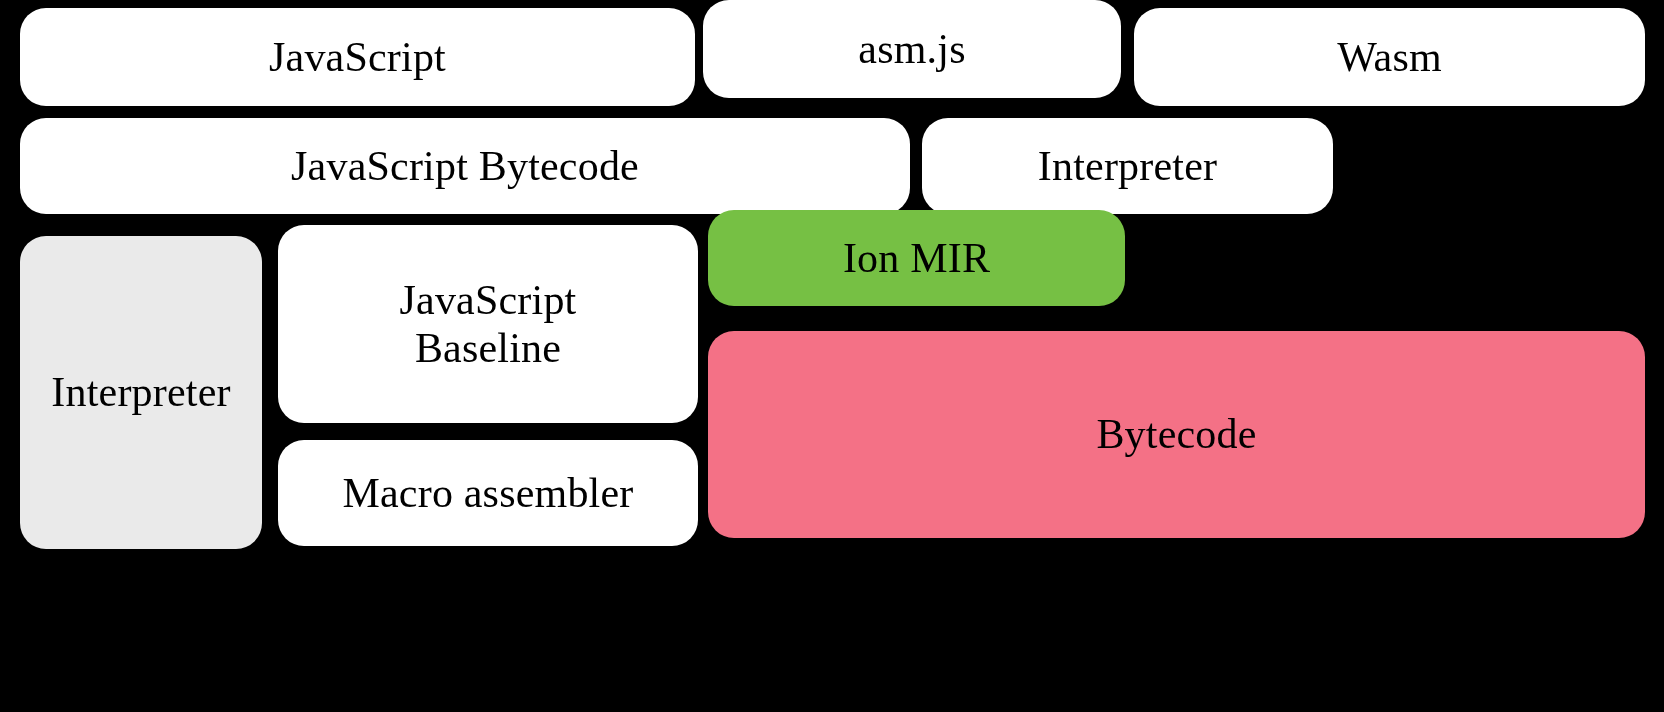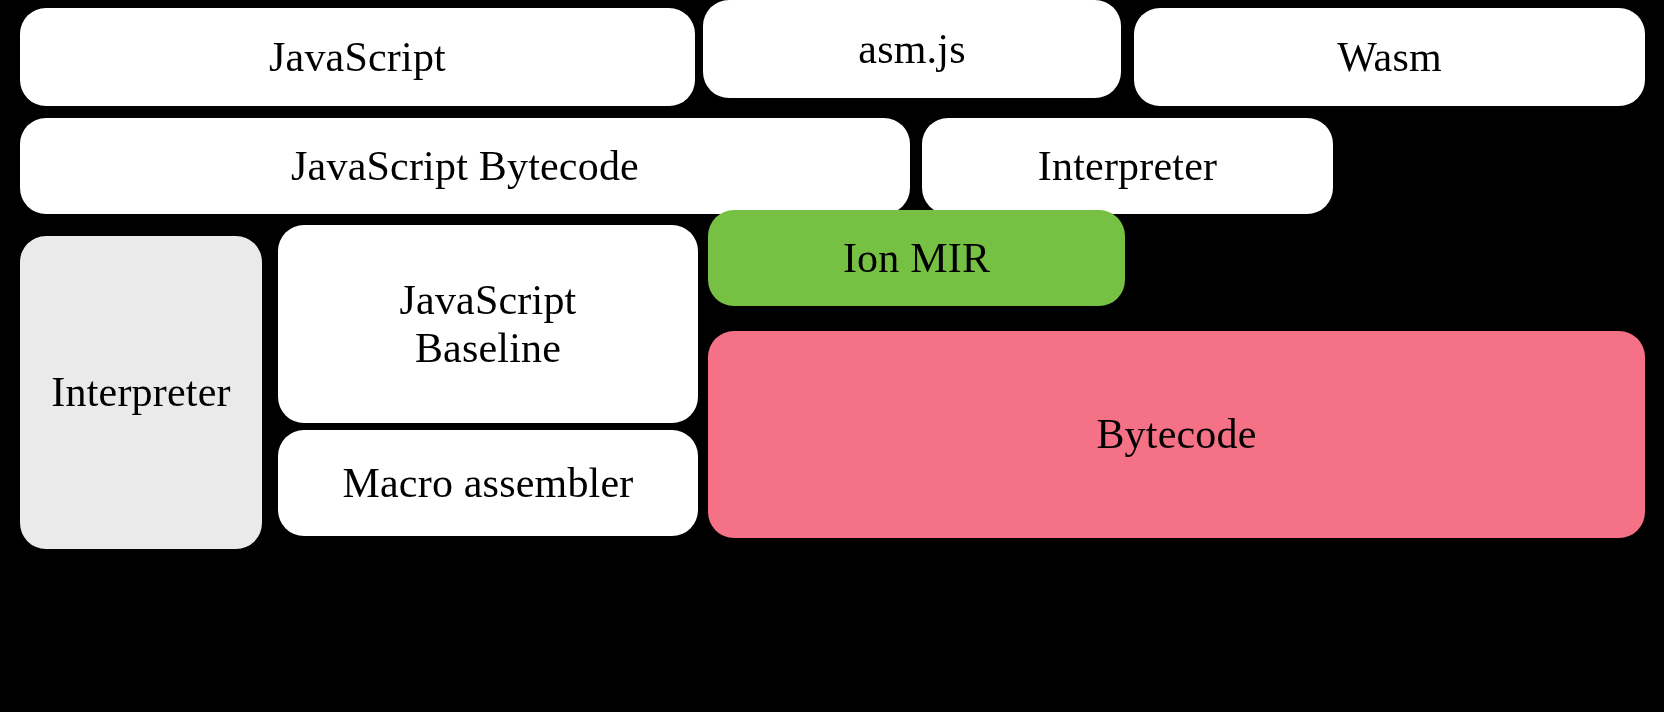--- a/index.html
+++ b/index.html
@@ -42,16 +42,16 @@
 
 <div id="canvas">
     <div class="box fill-white" style="left: 20px; top: 8px; width: 675px; height: 98px;">JavaScript</div>
     <div class="box fill-white" style="left: 703px; top: 0; width: 418px; height: 98px;">asm.js</div>
     <div class="box fill-white" style="left: 1134px; top: 8px; width: 511px; height: 98px;">Wasm</div>
     <div class="box fill-white" style="left: 20px; top: 118px; width: 890px; height: 96px;">JavaScript Bytecode</div>
     <div class="box fill-white" style="left: 922px; top: 118px; width: 411px; height: 96px;">Interpreter</div>
     <div class="box fill-gray" style="left: 20px; top: 225px; width: 242px; height: 313px; margin-top: 11px;">Interpreter</div>
     <div class="box fill-white" style="left: 278px; top: 225px; width: 420px; height: 198px;">JavaScript
 Baseline</div>
-    <div class="box fill-white" style="left: 278px; top: 430px; width: 420px; height: 106px;">Macro assembler</div>
+    <div class="box fill-white" style="left: 278px; top: 440px; width: 420px; height: 106px;">Macro assembler</div>
     <div class="box fill-green" style="left: 708px; top: 210px; width: 417px; height: 96px;">Ion MIR</div>
     <div class="box fill-pink" style="left: 708px; top: 331px; width: 937px; height: 207px;">Bytecode</div>
   </div>
 
 </body></html>

